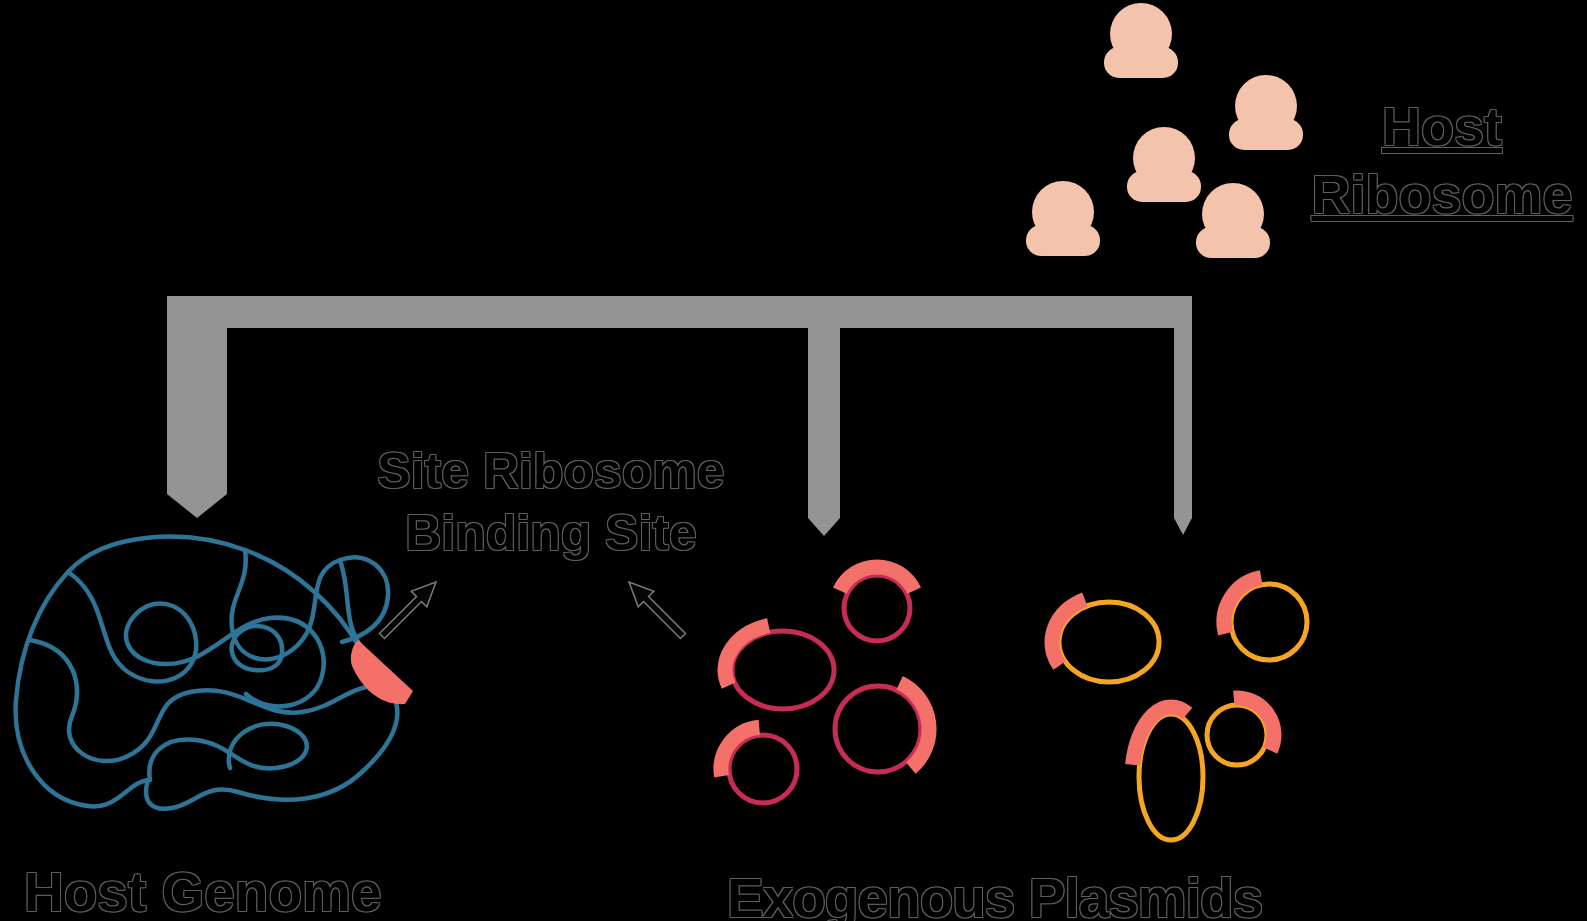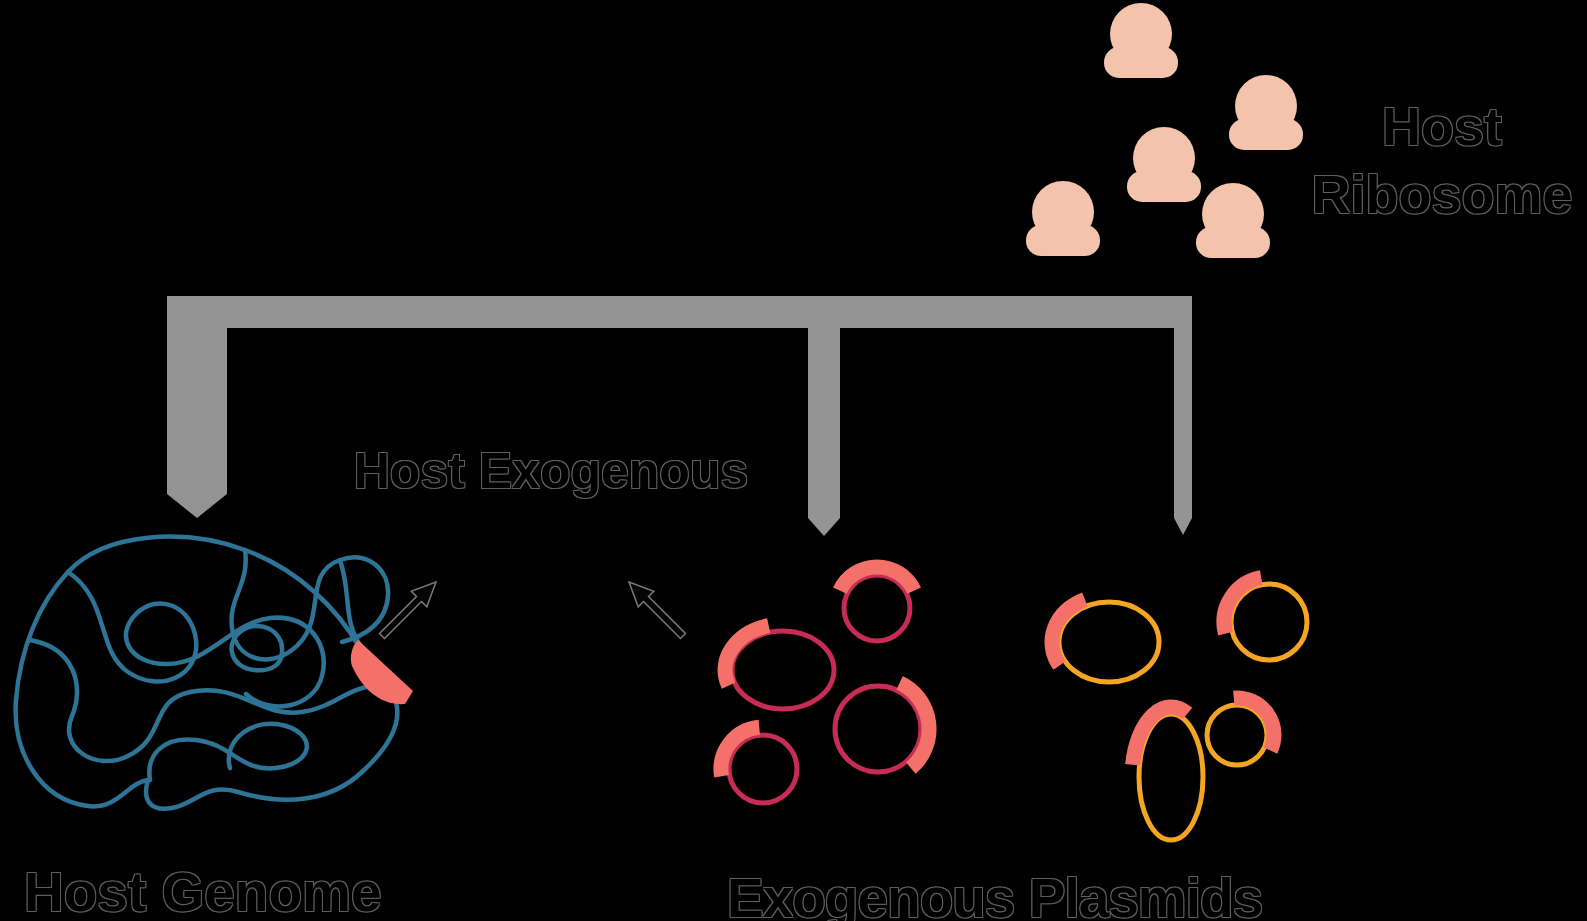--- a/index.html
+++ b/index.html
@@ -16,21 +16,21 @@
     font-weight:bold;
     color:#000;
     text-align:center;
     text-shadow:
       -1px -1px 0 var(--label_outline,#5f5f5f),
        1px -1px 0 var(--label_outline,#5f5f5f),
       -1px  1px 0 var(--label_outline,#5f5f5f),
        1px  1px 0 var(--label_outline,#5f5f5f);
     white-space:nowrap;
   }
-  .lbl-host-ribosomes{left:1296px;top:92px;width:292px;font-size:54px;line-height:68px;}
+  .lbl-host-ribosomes{left:1296px;top:92px;width:292px;font-size:54px;line-height:68px;text-decoration:underline;}
   .lbl-rbs{left:331px;top:440px;width:440px;font-size:50px;line-height:62px;}
   .lbl-host-genome{left:24px;top:860px;font-size:55px;text-align:left;}
   .lbl-exogenous{left:727px;top:866px;font-size:55px;letter-spacing:-1px;text-align:left;}
 
   .ribosome-shape{fill:var(--ribosome,#F4C3AC);}
   .connector-shape{fill:var(--connector,#949494);}
   .genome-path{stroke:var(--genome,#2E7496);stroke-width:4.5;fill:none;stroke-linecap:round;}
   .ring-red{stroke:var(--plasmid_red,#C72C55);stroke-width:5;fill:none;}
   .ring-orange{stroke:var(--plasmid_orange,#F5A524);stroke-width:5;fill:none;}
   .rbs-arc{stroke:var(--binding_site,#F4716A);stroke-width:15;fill:none;}
@@ -103,19 +103,20 @@
       <path class="rbs-arc" d="M1233.8,698.1 A37,37 0 0 1 1270.5,750.6"></path>
     </g>
   </svg>
 
   <div class="lbl lbl-host-ribosomes">
     <span>Host</span><br>
     <span>Ribosome</span>
   </div>
 
   <div class="lbl lbl-rbs">
-    <span>Host Exogenous</span><br>
+    <span>Site Ribosome</span><br>
+    <span>Binding Site</span>
   </div>
 
   <div class="lbl lbl-host-genome">Host Genome</div>
 
   <div class="lbl lbl-exogenous">Exogenous Plasmids</div>
 </div>
 
 </body></html>

